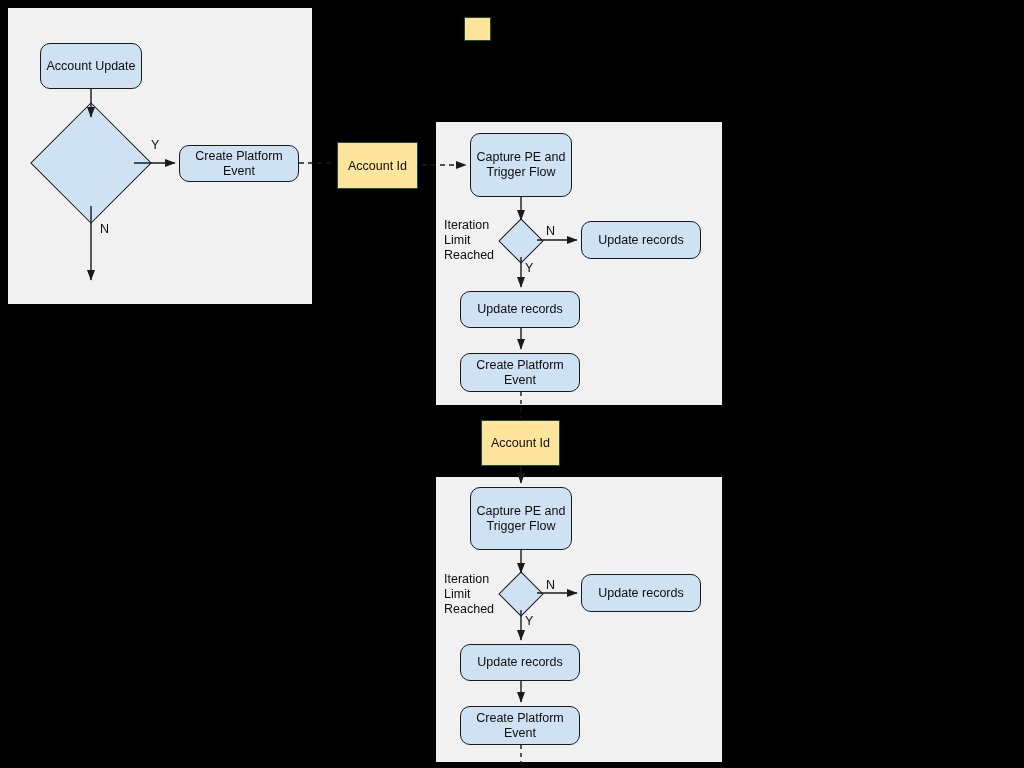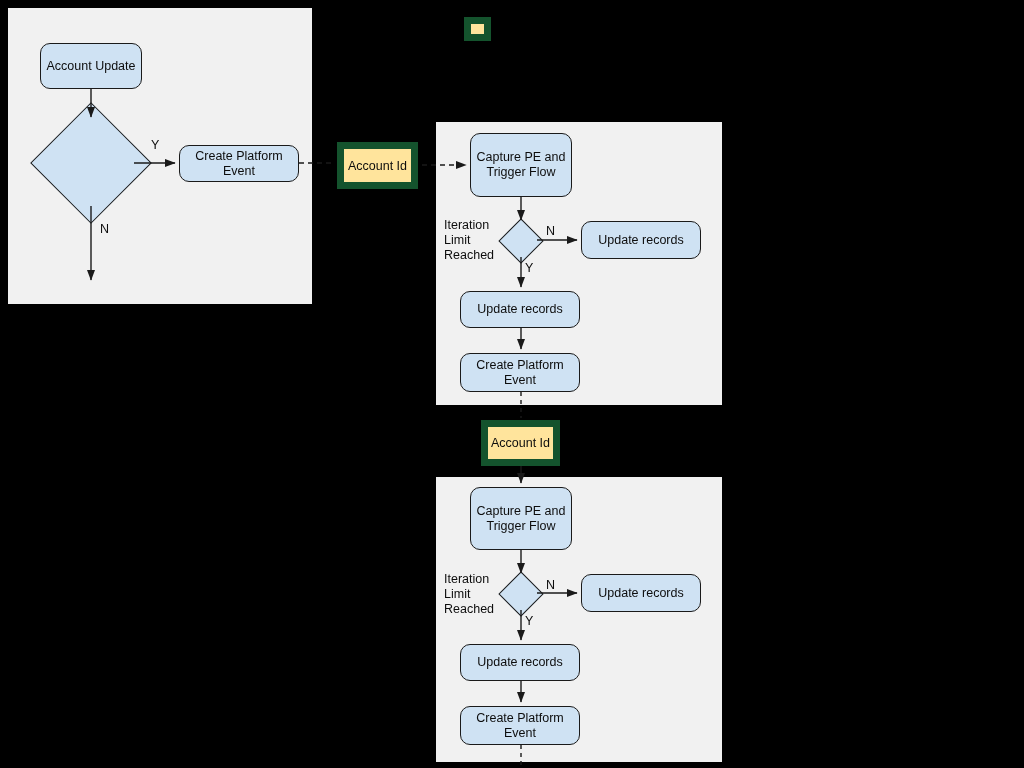--- a/index.html
+++ b/index.html
@@ -33,21 +33,21 @@
     text-align: center;
     font-size: 12.5px;
     color: #0d0d0d;
     line-height: 15px;
     white-space: pre-line;
   }
   .sticky {
     position: absolute;
     box-sizing: border-box;
     background: #ffe49c;
-    border: 7px solid #14532d;
+    border: 1px solid #14532d;
     display: flex;
     align-items: center;
     justify-content: center;
     text-align: left;
     font-size: 12.5px;
     color: #0d0d0d;
   }
   .diamond {
     position: absolute;
     box-sizing: border-box;

